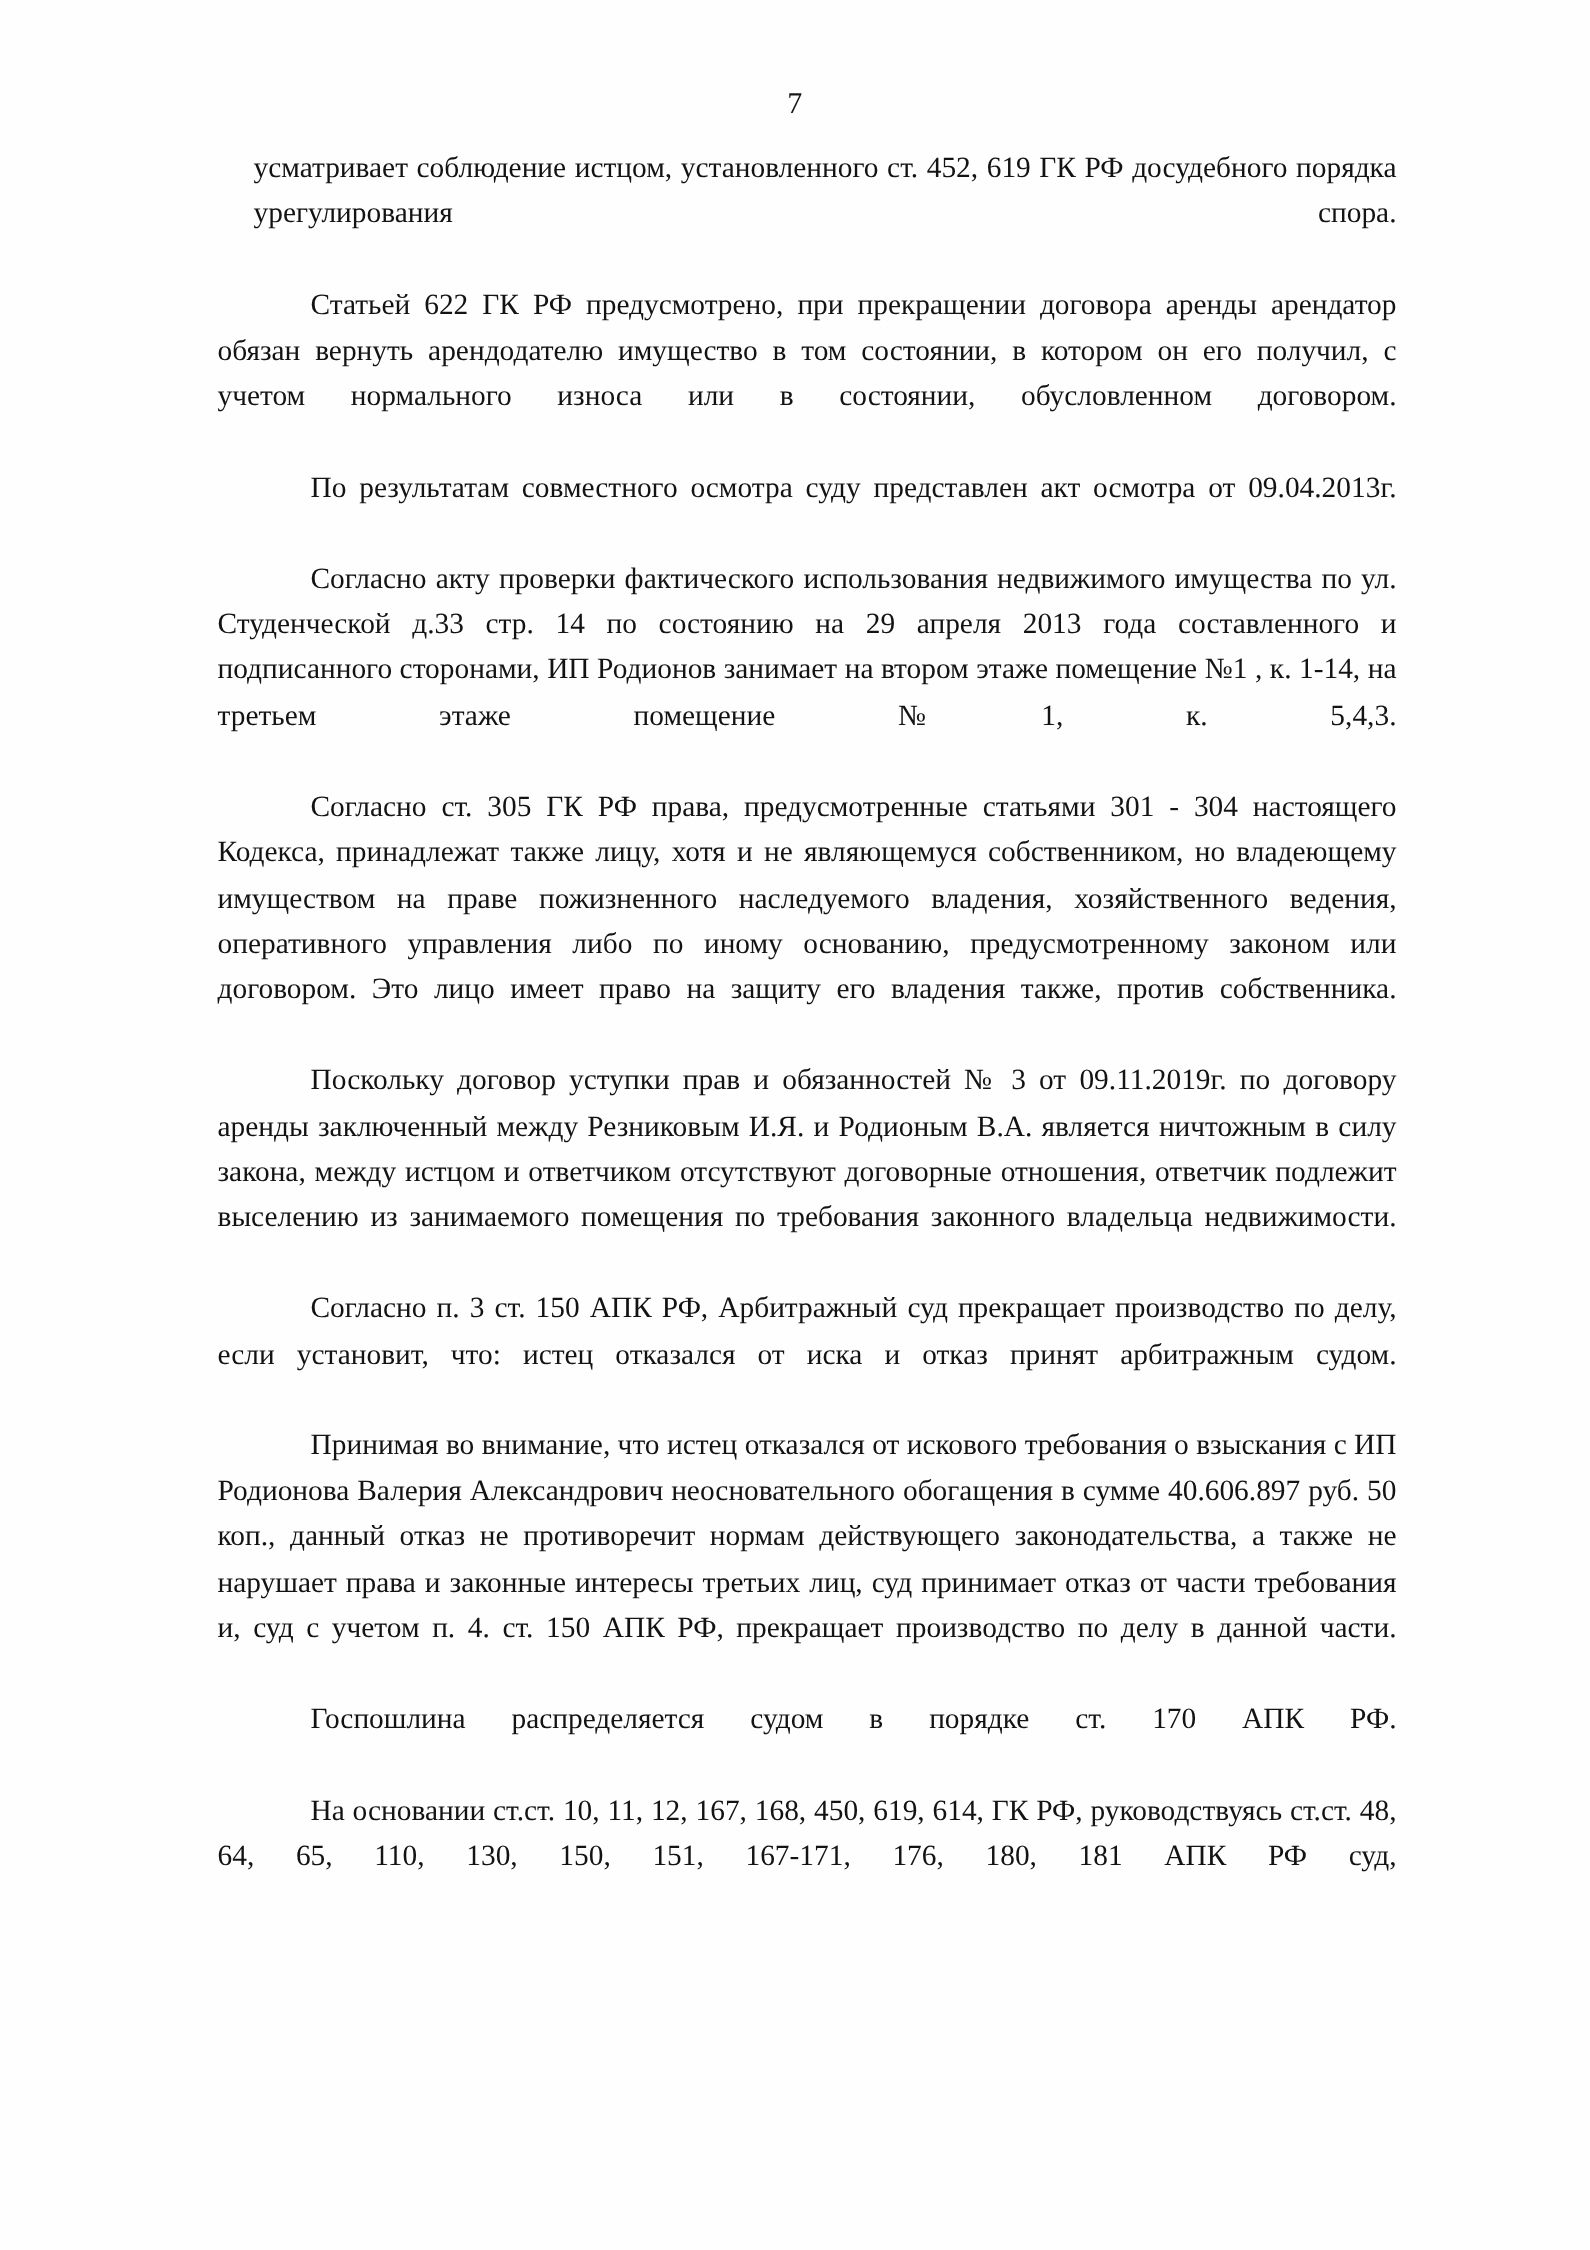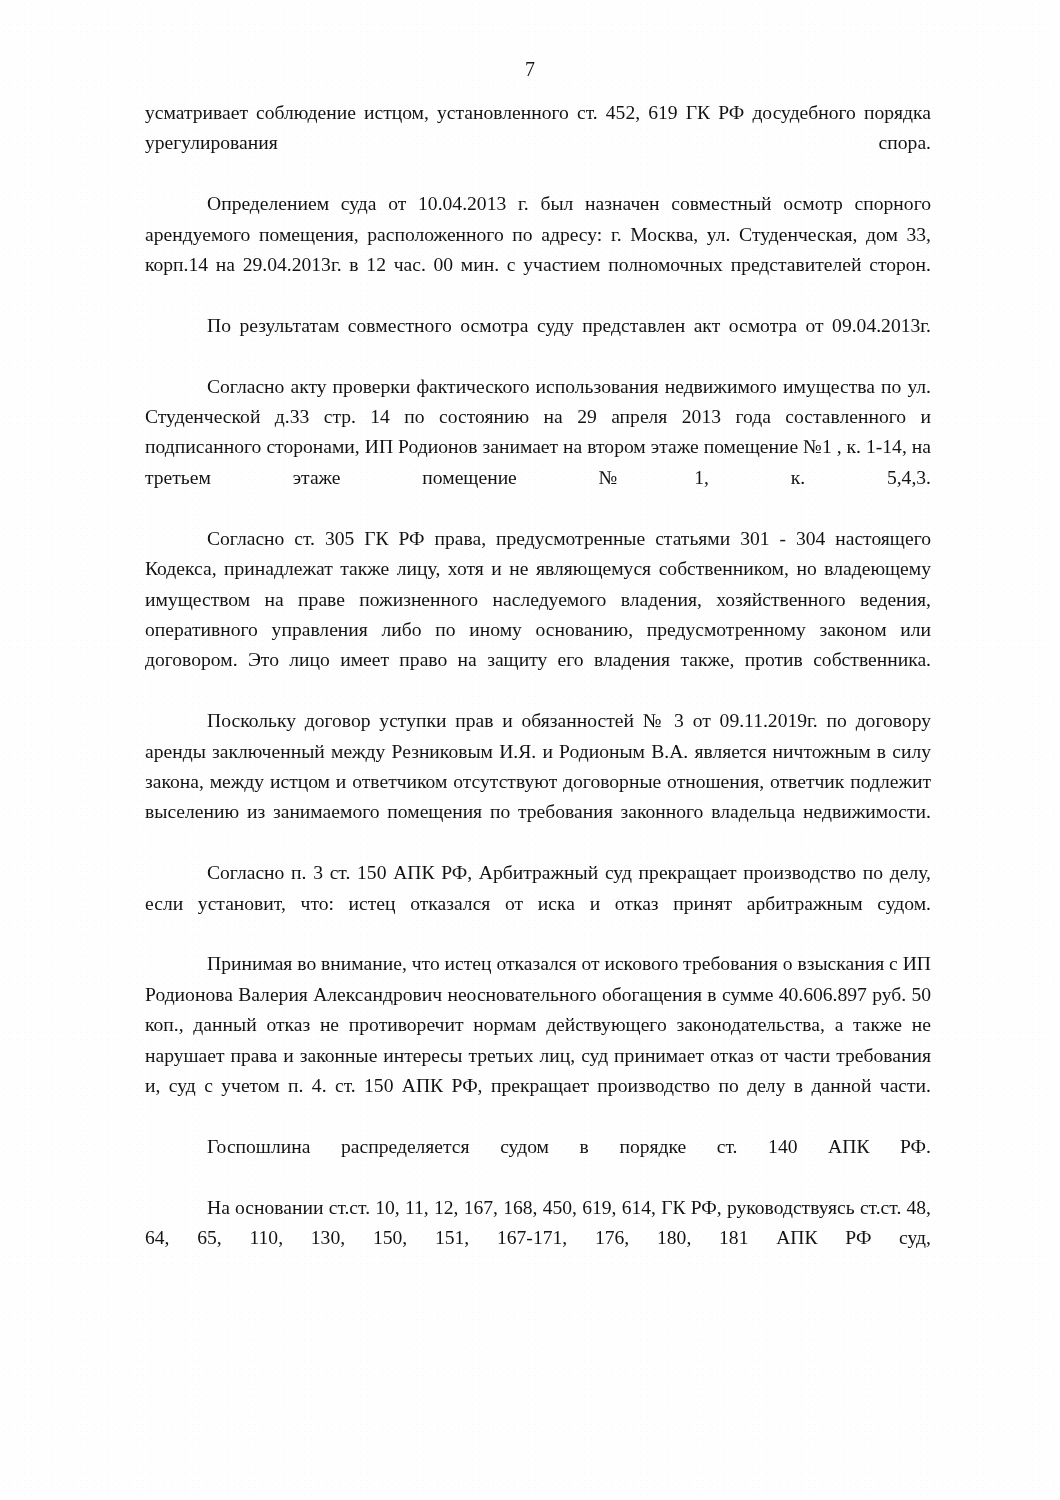--- a/index.html
+++ b/index.html
@@ -60,45 +60,46 @@
 
   .body-text p {
     margin: 0;
     text-indent: 62px;
     text-align: justify;
   }
 
   
   .body-text p.continuation {
     text-indent: 0;
+    margin-left: 24px;
   }
 
   
   .body-text p::after {
     content: "";
     display: inline-block;
     width: 100%;
   }
 </style>
 </head>
 <body>
 
 <div class="page">
 
   <div class="scan-noise"></div>
 
   <div class="page-number">7</div>
 
   <div class="body-text">
     <p class="continuation">усматривает соблюдение истцом, установленного ст. 452, 619 ГК РФ досудебного порядка урегулирования спора.</p>
-    <p>Определением суда от 10.04.2013 г. был назначен совместный осмотр спорного арендуемого помещения, расположенного по адресу: г. Москва, ул. Студенческая, дом 33, корп.14 на 29.04.2013г. в 12 час. 00 мин. с участием полномочных представителей сторон.</p>
+    <p>Статьей 622 ГК РФ предусмотрено, при прекращении договора аренды арендатор обязан вернуть арендодателю имущество в том состоянии, в котором он его получил, с учетом нормального износа или в состоянии, обусловленном договором.</p>
     <p>По результатам совместного осмотра суду представлен акт осмотра от 09.04.2013г.</p>
     <p>Согласно акту проверки фактического использования недвижимого имущества по ул. Студенческой д.33 стр. 14 по состоянию на 29 апреля 2013 года составленного и подписанного сторонами, ИП Родионов занимает на втором этаже помещение №1 , к. 1-14, на третьем этаже помещение №1, к. 5,4,3.</p>
     <p>Согласно ст. 305 ГК РФ права, предусмотренные статьями 301 - 304 настоящего Кодекса, принадлежат также лицу, хотя и не являющемуся собственником, но владеющему имуществом на праве пожизненного наследуемого владения, хозяйственного ведения, оперативного управления либо по иному основанию, предусмотренному законом или договором. Это лицо имеет право на защиту его владения также, против собственника.</p>
     <p>Поскольку договор уступки прав и обязанностей № 3  от 09.11.2019г.  по договору аренды заключенный между Резниковым И.Я. и Родионым В.А.  является ничтожным в силу закона, между истцом и ответчиком отсутствуют договорные отношения, ответчик подлежит выселению из занимаемого помещения по требования законного владельца недвижимости.</p>
     <p>Согласно п. 3 ст. 150 АПК РФ, Арбитражный суд прекращает производство по делу, если установит, что: истец отказался от иска и отказ принят арбитражным судом.</p>
     <p>Принимая во внимание, что истец отказался от  искового требования о взыскания с ИП Родионова Валерия Александрович неосновательного обогащения в сумме 40.606.897 руб. 50 коп.,  данный отказ не противоречит нормам действующего законодательства, а также не нарушает права и законные интересы третьих лиц, суд принимает отказ от части требования и, суд с учетом п. 4. ст. 150 АПК РФ, прекращает производство по делу в данной части.</p>
-    <p>Госпошлина распределяется судом в порядке ст. 140 АПК РФ.</p>
+    <p>Госпошлина распределяется судом в порядке ст. 170 АПК РФ.</p>
     <p> На основании ст.ст. 10, 11, 12, 167, 168, 450, 619, 614,  ГК РФ, руководствуясь ст.ст. 48, 64, 65, 110, 130, 150, 151, 167-171, 176, 180, 181 АПК РФ суд,</p>
 
   </div>
 
 </div>
 
 </body></html>

